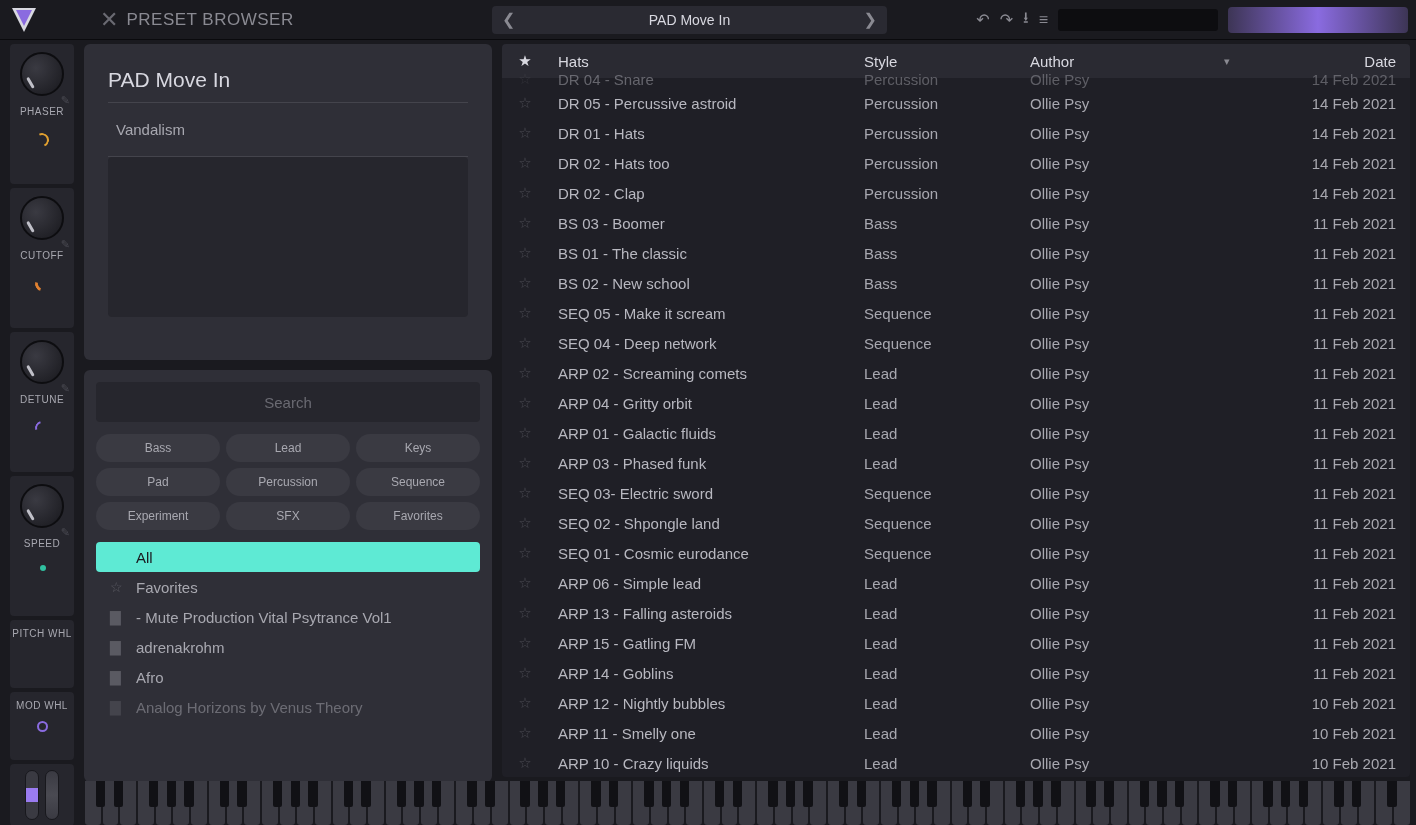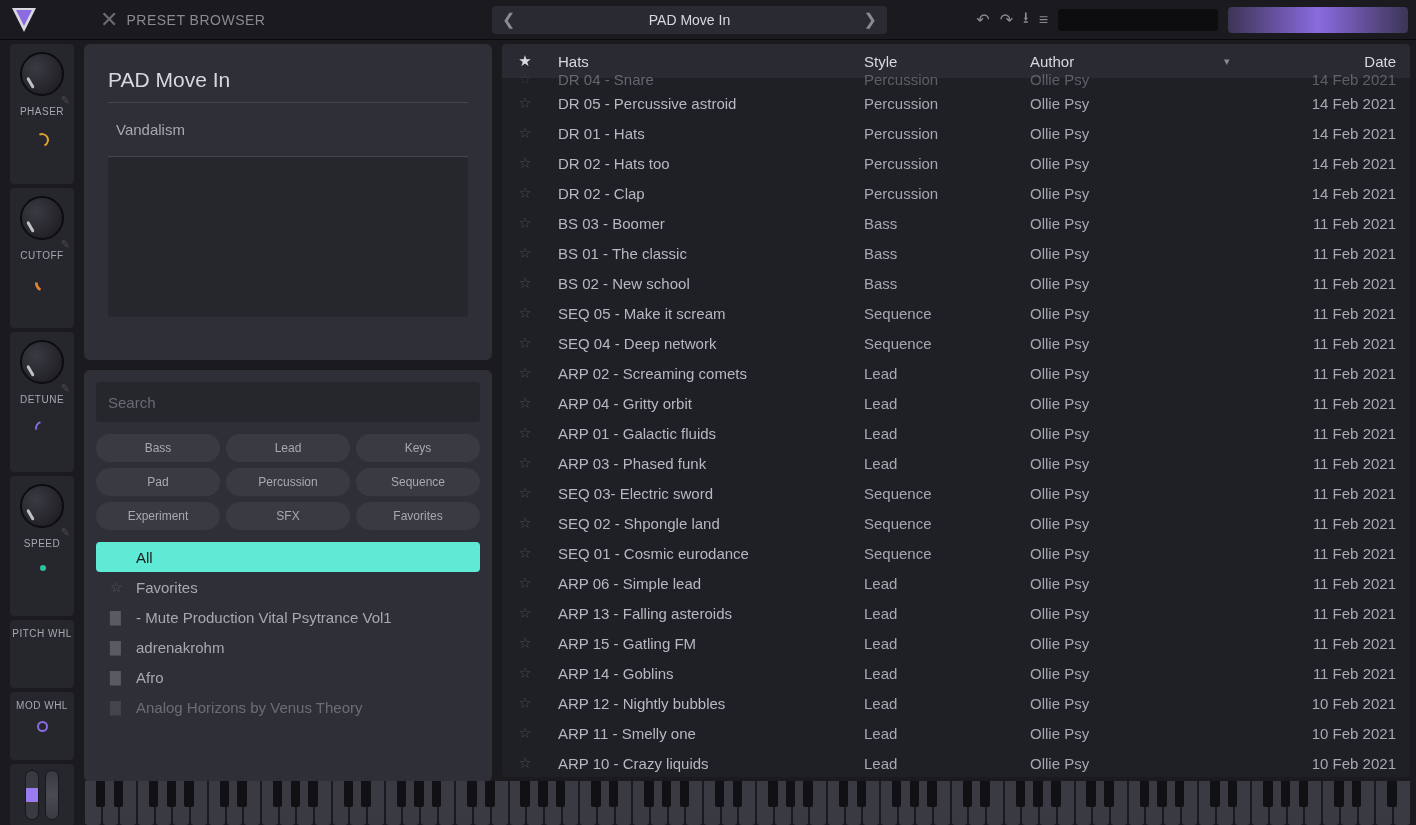--- a/index.html
+++ b/index.html
@@ -28,21 +28,21 @@
   margin-right: 8px;
 }
 .close-x {
   color: #6a6a72;
   font-size: 22px;
   margin: 0 8px 0 52px;
   cursor: pointer;
 }
 .preset-browser-label {
   color: #8a8a92;
-  font-size: 14px;
+  font-size: 17px;
   font-weight: 500;
   letter-spacing: 0.5px;
   text-align: center;
 }
 .top-center {
   display: flex;
   align-items: center;
   margin-left: auto;
   margin-right: auto;
   position: absolute;
@@ -194,20 +194,21 @@
 .search-box {
   background: #26262d;
   border-radius: 4px;
   height: 40px;
   display: flex;
   align-items: center;
   padding: 0 12px;
   color: #6a6a72;
   font-size: 15px;
   margin-bottom: 12px;
+  justify-content: center;
 }
 .cat-grid {
   display: grid;
   grid-template-columns: repeat(3, 1fr);
   gap: 6px;
   margin-bottom: 12px;
 }
 .cat-chip {
   background: #3a3a42;
   border-radius: 14px;

